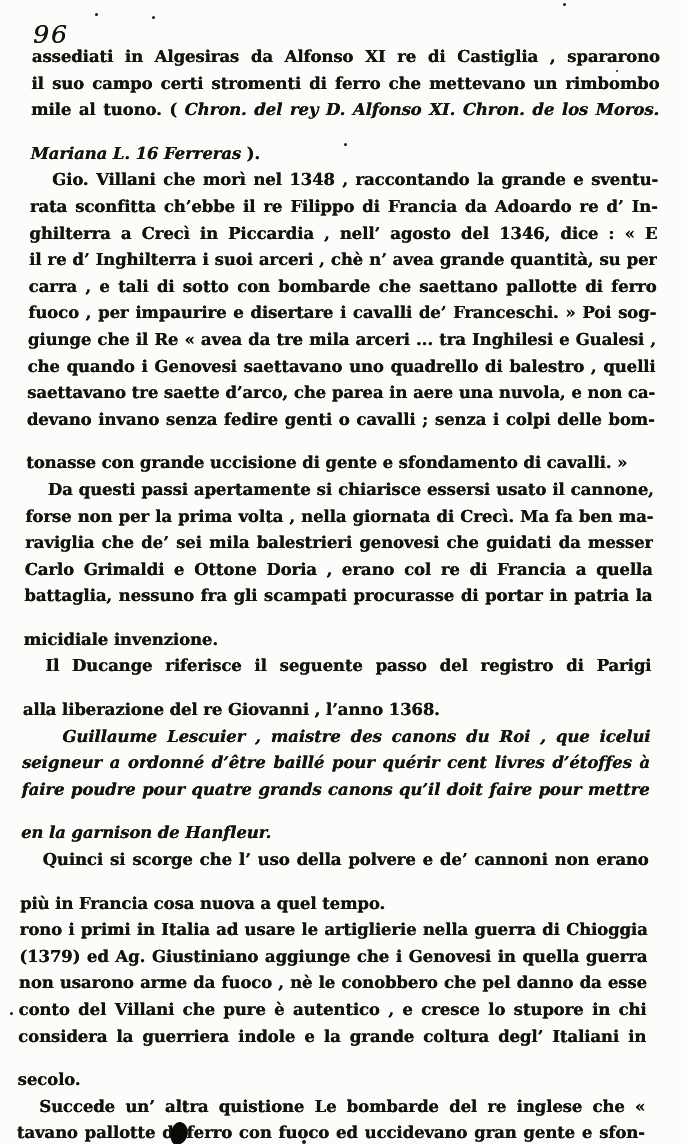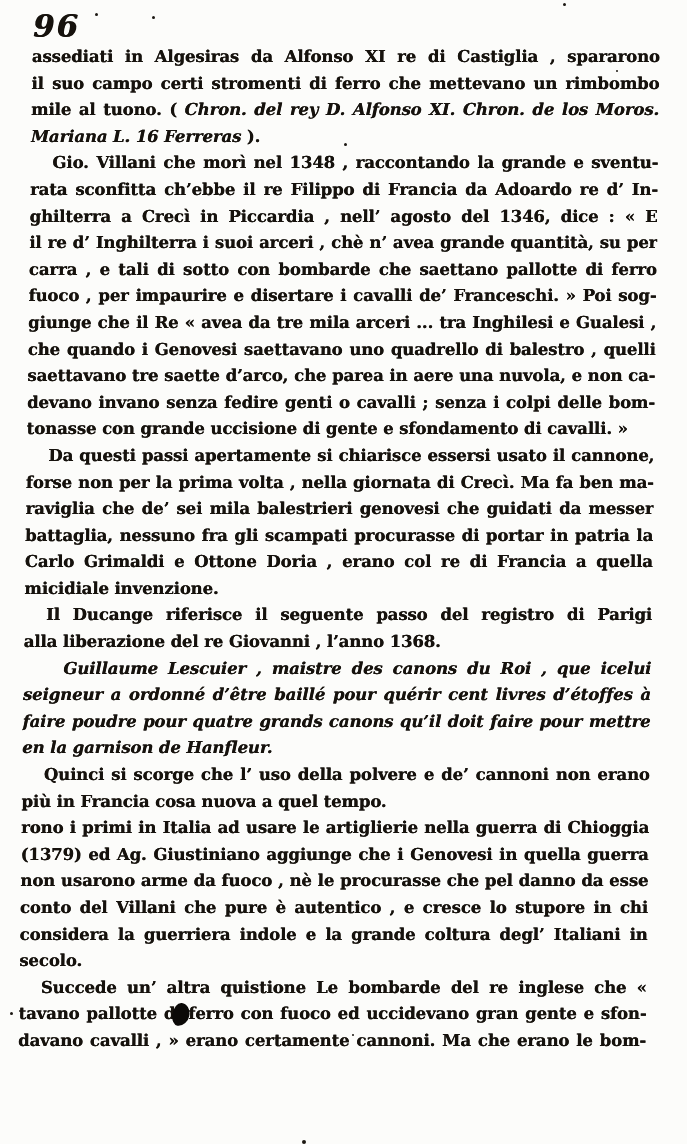--- a/index.html
+++ b/index.html
@@ -8,42 +8,43 @@
     background:#fcfcfa;
     overflow:hidden;
     position:relative;
     font-family:"DejaVu Serif","Liberation Serif",serif;
   }
   .scan-page{
     position:absolute;inset:0;
     color:#16120d;
   }
   .pageno{
-    position:absolute;left:33px;top:8px;
-    font-size:31px;font-weight:700;font-style:italic;
+    position:absolute;left:33px;top:20px;
+    font-size:25px;font-weight:400;font-style:italic;
     letter-spacing:2px;
     text-shadow:0.4px 0 0 currentColor;
   }
   .textblock{
     position:absolute;left:32px;top:44px;width:628px;
     transform:skewX(-0.8deg);
     transform-origin:0 0;
   }
   .line{
     height:26.6px;line-height:26.6px;
     font-size:16.5px;font-weight:700;
     letter-spacing:-0.1px;
     text-align:justify;
     text-align-last:justify;
     overflow:hidden;
     text-shadow:0.3px 0 0 currentColor;
   }
   .line.last{
     text-align:left;
     text-align-last:left;
+    margin-top:17px;
   }
   .it{font-style:italic;}
   .blot{
     display:inline-block;
     width:17px;height:23px;
     background:#0b0907;
     border-radius:46% 54% 62% 38% / 55% 48% 52% 45%;
     transform:rotate(7deg);
     vertical-align:-7px;
     margin:0 -1px 0 -3px;
@@ -71,34 +72,34 @@
       <div class="line"><span>carra , e tali di sotto con bombarde che saettano pallotte di ferro con</span></div>
       <div class="line"><span>fuoco , per impaurire e disertare i cavalli de’ Franceschi. »  Poi sog-</span></div>
       <div class="line"><span>giunge che il Re « avea da tre mila arceri ... tra Inghilesi e Gualesi ,</span></div>
       <div class="line"><span>che quando i Genovesi saettavano uno quadrello di balestro , quelli</span></div>
       <div class="line"><span>saettavano tre saette d’arco, che parea in aere una nuvola, e non ca-</span></div>
       <div class="line"><span>devano invano senza fedire genti o cavalli ; senza i colpi delle bom-</span></div>
       <div class="line last"><span>tonasse con grande uccisione di gente e sfondamento di cavalli. »</span></div>
       <div class="line" style="padding-left: 22px;"><span>Da questi passi apertamente si chiarisce essersi usato il cannone, e</span></div>
       <div class="line"><span>forse non per la prima volta , nella giornata di Crecì. Ma fa ben ma-</span></div>
       <div class="line"><span>raviglia che  de’ sei mila balestrieri genovesi che guidati da messer</span></div>
+      <div class="line"><span>Carlo Grimaldi e Ottone Doria ,  erano col re di Francia a quella</span></div>
       <div class="line"><span>battaglia, nessuno fra gli scampati procurasse di portar in patria la</span></div>
-      <div class="line"><span>Carlo Grimaldi e Ottone Doria ,  erano col re di Francia a quella</span></div>
       <div class="line last"><span>micidiale invenzione.</span></div>
       <div class="line" style="padding-left: 22px;"><span>Il Ducange riferisce il seguente passo del registro di Parigi intorno</span></div>
       <div class="line last"><span>alla liberazione del re Giovanni , l’anno 1368.</span></div>
       <div class="line" style="padding-left: 40px;"><span class="it">Guillaume Lescuier , maistre des canons du Roi , que icelui</span></div>
       <div class="line"><span class="it">seigneur a ordonné d’être baillé pour quérir cent livres d’étoffes à</span></div>
       <div class="line"><span class="it">faire poudre pour quatre grands canons qu’il  doit faire pour mettre</span></div>
       <div class="line last"><span class="it">en la garnison de Hanfleur.</span></div>
       <div class="line" style="padding-left: 22px;"><span>Quinci si scorge che l’ uso della  polvere e de’ cannoni non erano</span></div>
       <div class="line last"><span>più in Francia cosa nuova a quel tempo.</span></div>
       <div class="line"><span>rono i primi in Italia ad usare le artiglierie nella guerra di Chioggia</span></div>
       <div class="line"><span>(1379) ed Ag. Giustiniano aggiunge che i Genovesi in quella guerra</span></div>
-      <div class="line"><span>non usarono arme da fuoco , nè le procurasse che pel danno da esse</span></div>
+      <div class="line"><span>non usarono arme da fuoco , nè le conobbero che pel danno da esse</span></div>
       <div class="line"><span>conto del Villani che pure è autentico ,  e cresce lo stupore in chi</span></div>
       <div class="line"><span>considera la guerriera indole e la grande coltura degl’ Italiani in quel</span></div>
       <div class="line last"><span>secolo.</span></div>
       <div class="line" style="padding-left: 22px;"><span>Succede un’ altra quistione  Le bombarde del re inglese che « saet-</span></div>
       <div class="line"><span>tavano pallotte d</span><span class="blot"></span><span>ferro con  fuoco ed uccidevano  gran gente e sfon-</span></div>
       <div class="line"><span>davano cavalli ,  »  erano certamente cannoni. Ma che erano le bom-</span></div>
     </div>
 <div class="speck" style="left: 152px; top: 16px; width: 3px; height: 3px;"></div>
     <div class="speck" style="left: 563px; top: 3px; width: 3px; height: 3px;"></div>
     <div class="speck" style="left: 95px; top: 13px; width: 3px; height: 3px;"></div>

